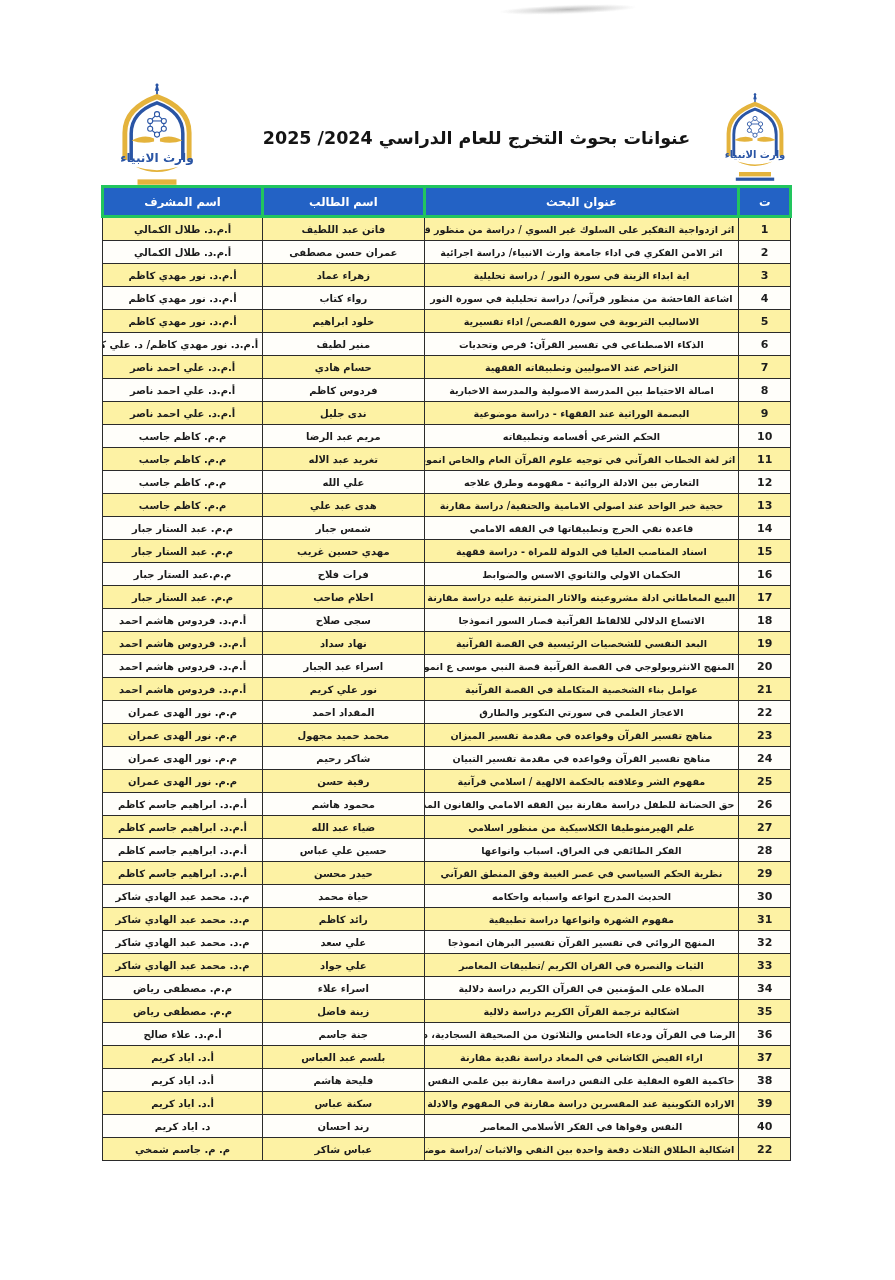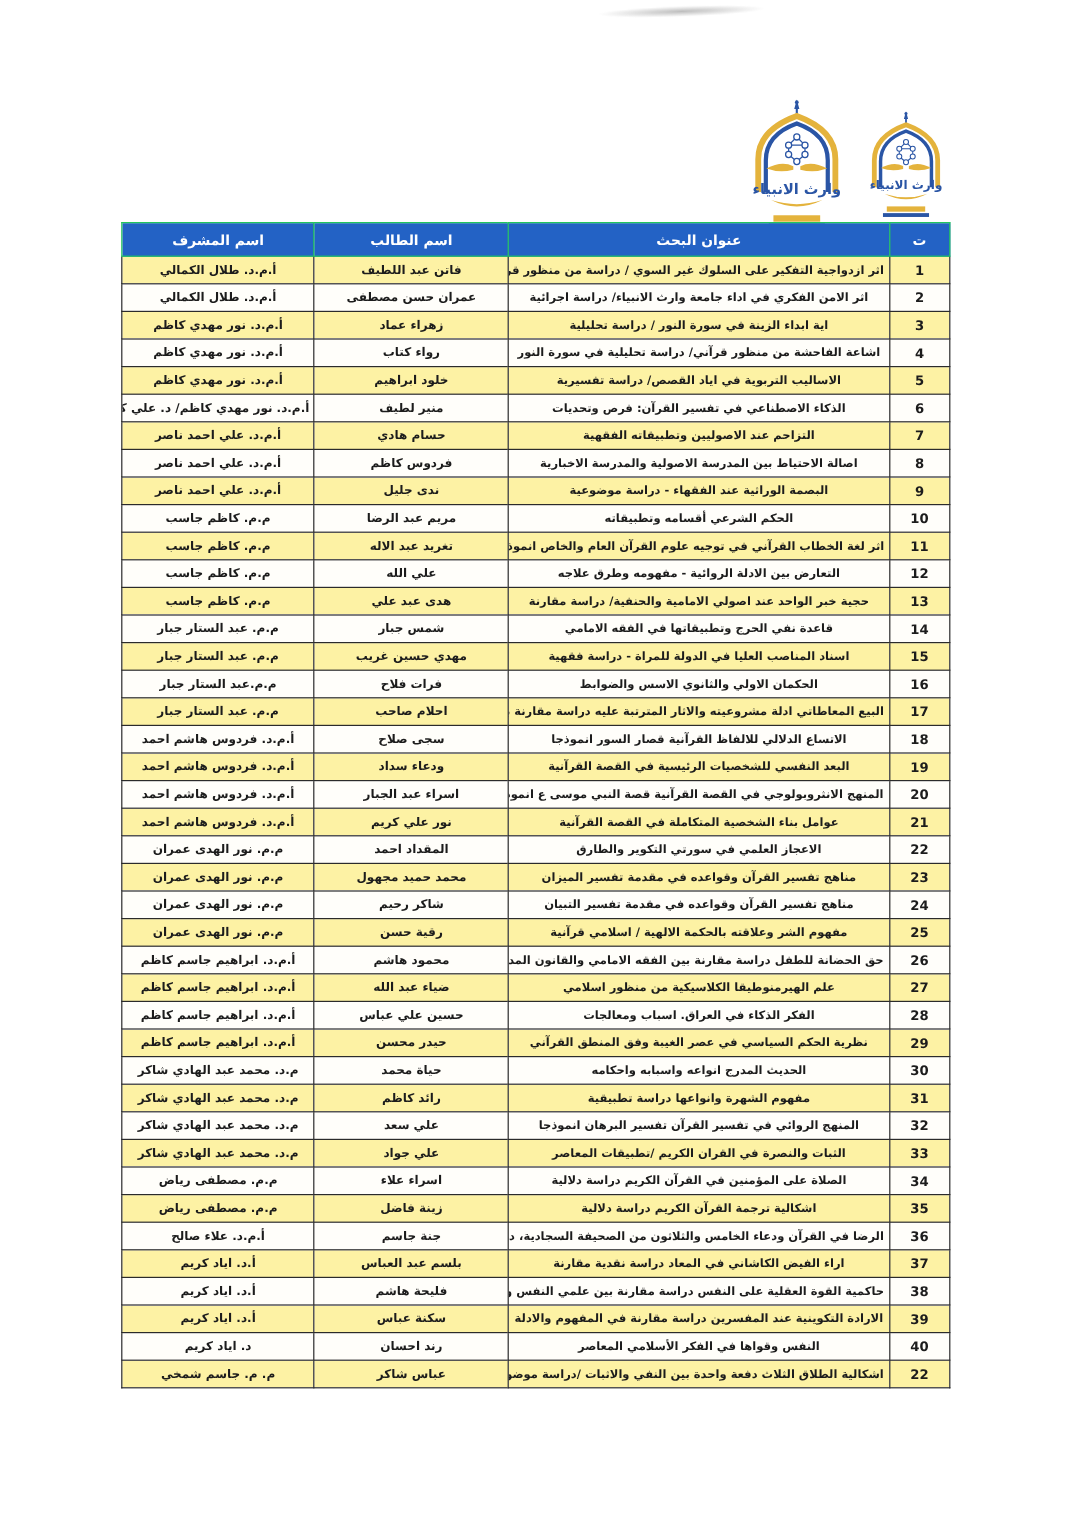--- a/index.html
+++ b/index.html
@@ -36,21 +36,21 @@
   .table-wrap{
     position:absolute;top:185px;right:103px;width:691px;
   }
   table{
     width:100%;border-collapse:collapse;table-layout:fixed;
     border:1.5px solid #111;
   }
   th{
     background:var(--header-bg);color:#ffffff;
     font-size:11.5px;font-weight:bold;height:27px;
-    border:1px solid #22c55e;padding:0 2px;
+    border:3px solid #22c55e;padding:0 2px;
   }
   td{
     height:22px;padding:0 4px;
     font-size:10px;font-weight:bold;color:#1c1c1c;
     text-align:center;vertical-align:middle;
     border:1px solid var(--border);
     white-space:nowrap;overflow:hidden;
   }
   td.col-title{font-size:9.6px;}
   td.col-no{font-size:11px;}
@@ -94,20 +94,23 @@
         </g>
         <path d="M24 60 Q37 53 47 58 L47 61 Q35 64 24 60 Z" fill="#e4b33c"></path>
         <path d="M76 60 Q63 53 53 58 L53 61 Q65 64 76 60 Z" fill="#e4b33c"></path>
         <text x="50" y="82" text-anchor="middle" font-size="12.5" font-weight="bold" fill="#2a55a5">وارث الانبياء</text>
         <path d="M28 87 Q50 94 72 87 Q50 98 28 87 Z" fill="#e4b33c"></path>
         <rect x="30" y="100" width="40" height="5.5" fill="#e4b33c"></rect>
         <rect x="26" y="107" width="48" height="4" fill="#2a55a5"></rect>
       </svg>
     </div>
 
+    <div class="title-wrap">
+      <div class="page-title">عنوانات بحوث التخرج للعام الدراسي 2024/ 2025</div>
+    </div>
 
     <div class="logo logo-left">
       <svg class="logo-svg" viewBox="0 0 100 115">
         <path d="M50 1 L52.2 9 L50.9 9 L50.9 17 L49.1 17 L49.1 9 L47.8 9 Z" fill="#2a55a5"></path>
         <circle cx="50" cy="3.2" r="1.6" fill="#2a55a5"></circle>
         <path d="M17 80 L17 52 Q17 27 50 15 Q83 27 83 52 L83 80" fill="none" stroke="#e4b33c" stroke-width="5"></path>
         <path d="M23.5 80 L23.5 53 Q23.5 31 50 21.5 Q76.5 31 76.5 53 L76.5 80" fill="none" stroke="#2a55a5" stroke-width="3.6"></path>
         <g stroke="#2a55a5" stroke-width="1.1" fill="#ffffff">
           <line x1="50" y1="33" x2="43" y2="40"></line>
             <line x1="50" y1="33" x2="57" y2="40"></line>
@@ -164,21 +167,21 @@
             <td class="col-supervisor">أ.م.د. نور مهدي كاظم</td>
           </tr>
           <tr class="row-white">
             <td class="col-no">4</td>
             <td class="col-title">اشاعة الفاحشة من منظور قرآني/ دراسة تحليلية في سورة النور</td>
             <td class="col-student">رواء كتاب</td>
             <td class="col-supervisor">أ.م.د. نور مهدي كاظم</td>
           </tr>
           <tr class="row-yellow">
             <td class="col-no">5</td>
-            <td class="col-title">الاساليب التربوية في اياد القصص/ دراسة تفسيرية</td>
+            <td class="col-title">الاساليب التربوية في سورة القصص/ اداء تفسيرية</td>
             <td class="col-student">خلود ابراهيم</td>
             <td class="col-supervisor">أ.م.د. نور مهدي كاظم</td>
           </tr>
           <tr class="row-white">
             <td class="col-no">6</td>
             <td class="col-title">الذكاء الاصطناعي في تفسير القرآن: فرص وتحديات</td>
             <td class="col-student">منير لطيف</td>
             <td class="col-supervisor">أ.م.د. نور مهدي كاظم/ د. علي كريم</td>
           </tr>
           <tr class="row-yellow">
@@ -249,21 +252,21 @@
           </tr>
           <tr class="row-white">
             <td class="col-no">18</td>
             <td class="col-title">الاتساع الدلالي للالفاظ القرآنية قصار السور انموذجا</td>
             <td class="col-student">سجى صلاح</td>
             <td class="col-supervisor">أ.م.د. فردوس هاشم احمد</td>
           </tr>
           <tr class="row-yellow">
             <td class="col-no">19</td>
             <td class="col-title">البعد النفسي للشخصيات الرئيسية في القصة القرآنية</td>
-            <td class="col-student">ودعاء سداد</td>
+            <td class="col-student">نهاد سداد</td>
             <td class="col-supervisor">أ.م.د. فردوس هاشم احمد</td>
           </tr>
           <tr class="row-white">
             <td class="col-no">20</td>
             <td class="col-title">المنهج الانثروبولوجي في القصة القرآنية قصة النبي موسى ع انموذجا</td>
             <td class="col-student">اسراء عبد الجبار</td>
             <td class="col-supervisor">أ.م.د. فردوس هاشم احمد</td>
           </tr>
           <tr class="row-yellow">
             <td class="col-no">21</td>
@@ -302,21 +305,21 @@
             <td class="col-supervisor">أ.م.د. ابراهيم جاسم كاظم</td>
           </tr>
           <tr class="row-yellow">
             <td class="col-no">27</td>
             <td class="col-title">علم الهيرمنوطيقا الكلاسيكية من منظور اسلامي</td>
             <td class="col-student">ضياء عبد الله</td>
             <td class="col-supervisor">أ.م.د. ابراهيم جاسم كاظم</td>
           </tr>
           <tr class="row-white">
             <td class="col-no">28</td>
-            <td class="col-title">الفكر الذكاء في العراق. اسباب ومعالجات</td>
+            <td class="col-title">الفكر الطائفي في العراق. اسباب وانواعها</td>
             <td class="col-student">حسين علي عباس</td>
             <td class="col-supervisor">أ.م.د. ابراهيم جاسم كاظم</td>
           </tr>
           <tr class="row-yellow">
             <td class="col-no">29</td>
             <td class="col-title">نظرية الحكم السياسي في عصر الغيبة وفق المنطق القرآني</td>
             <td class="col-student">حيدر محسن</td>
             <td class="col-supervisor">أ.م.د. ابراهيم جاسم كاظم</td>
           </tr>
           <tr class="row-white">

